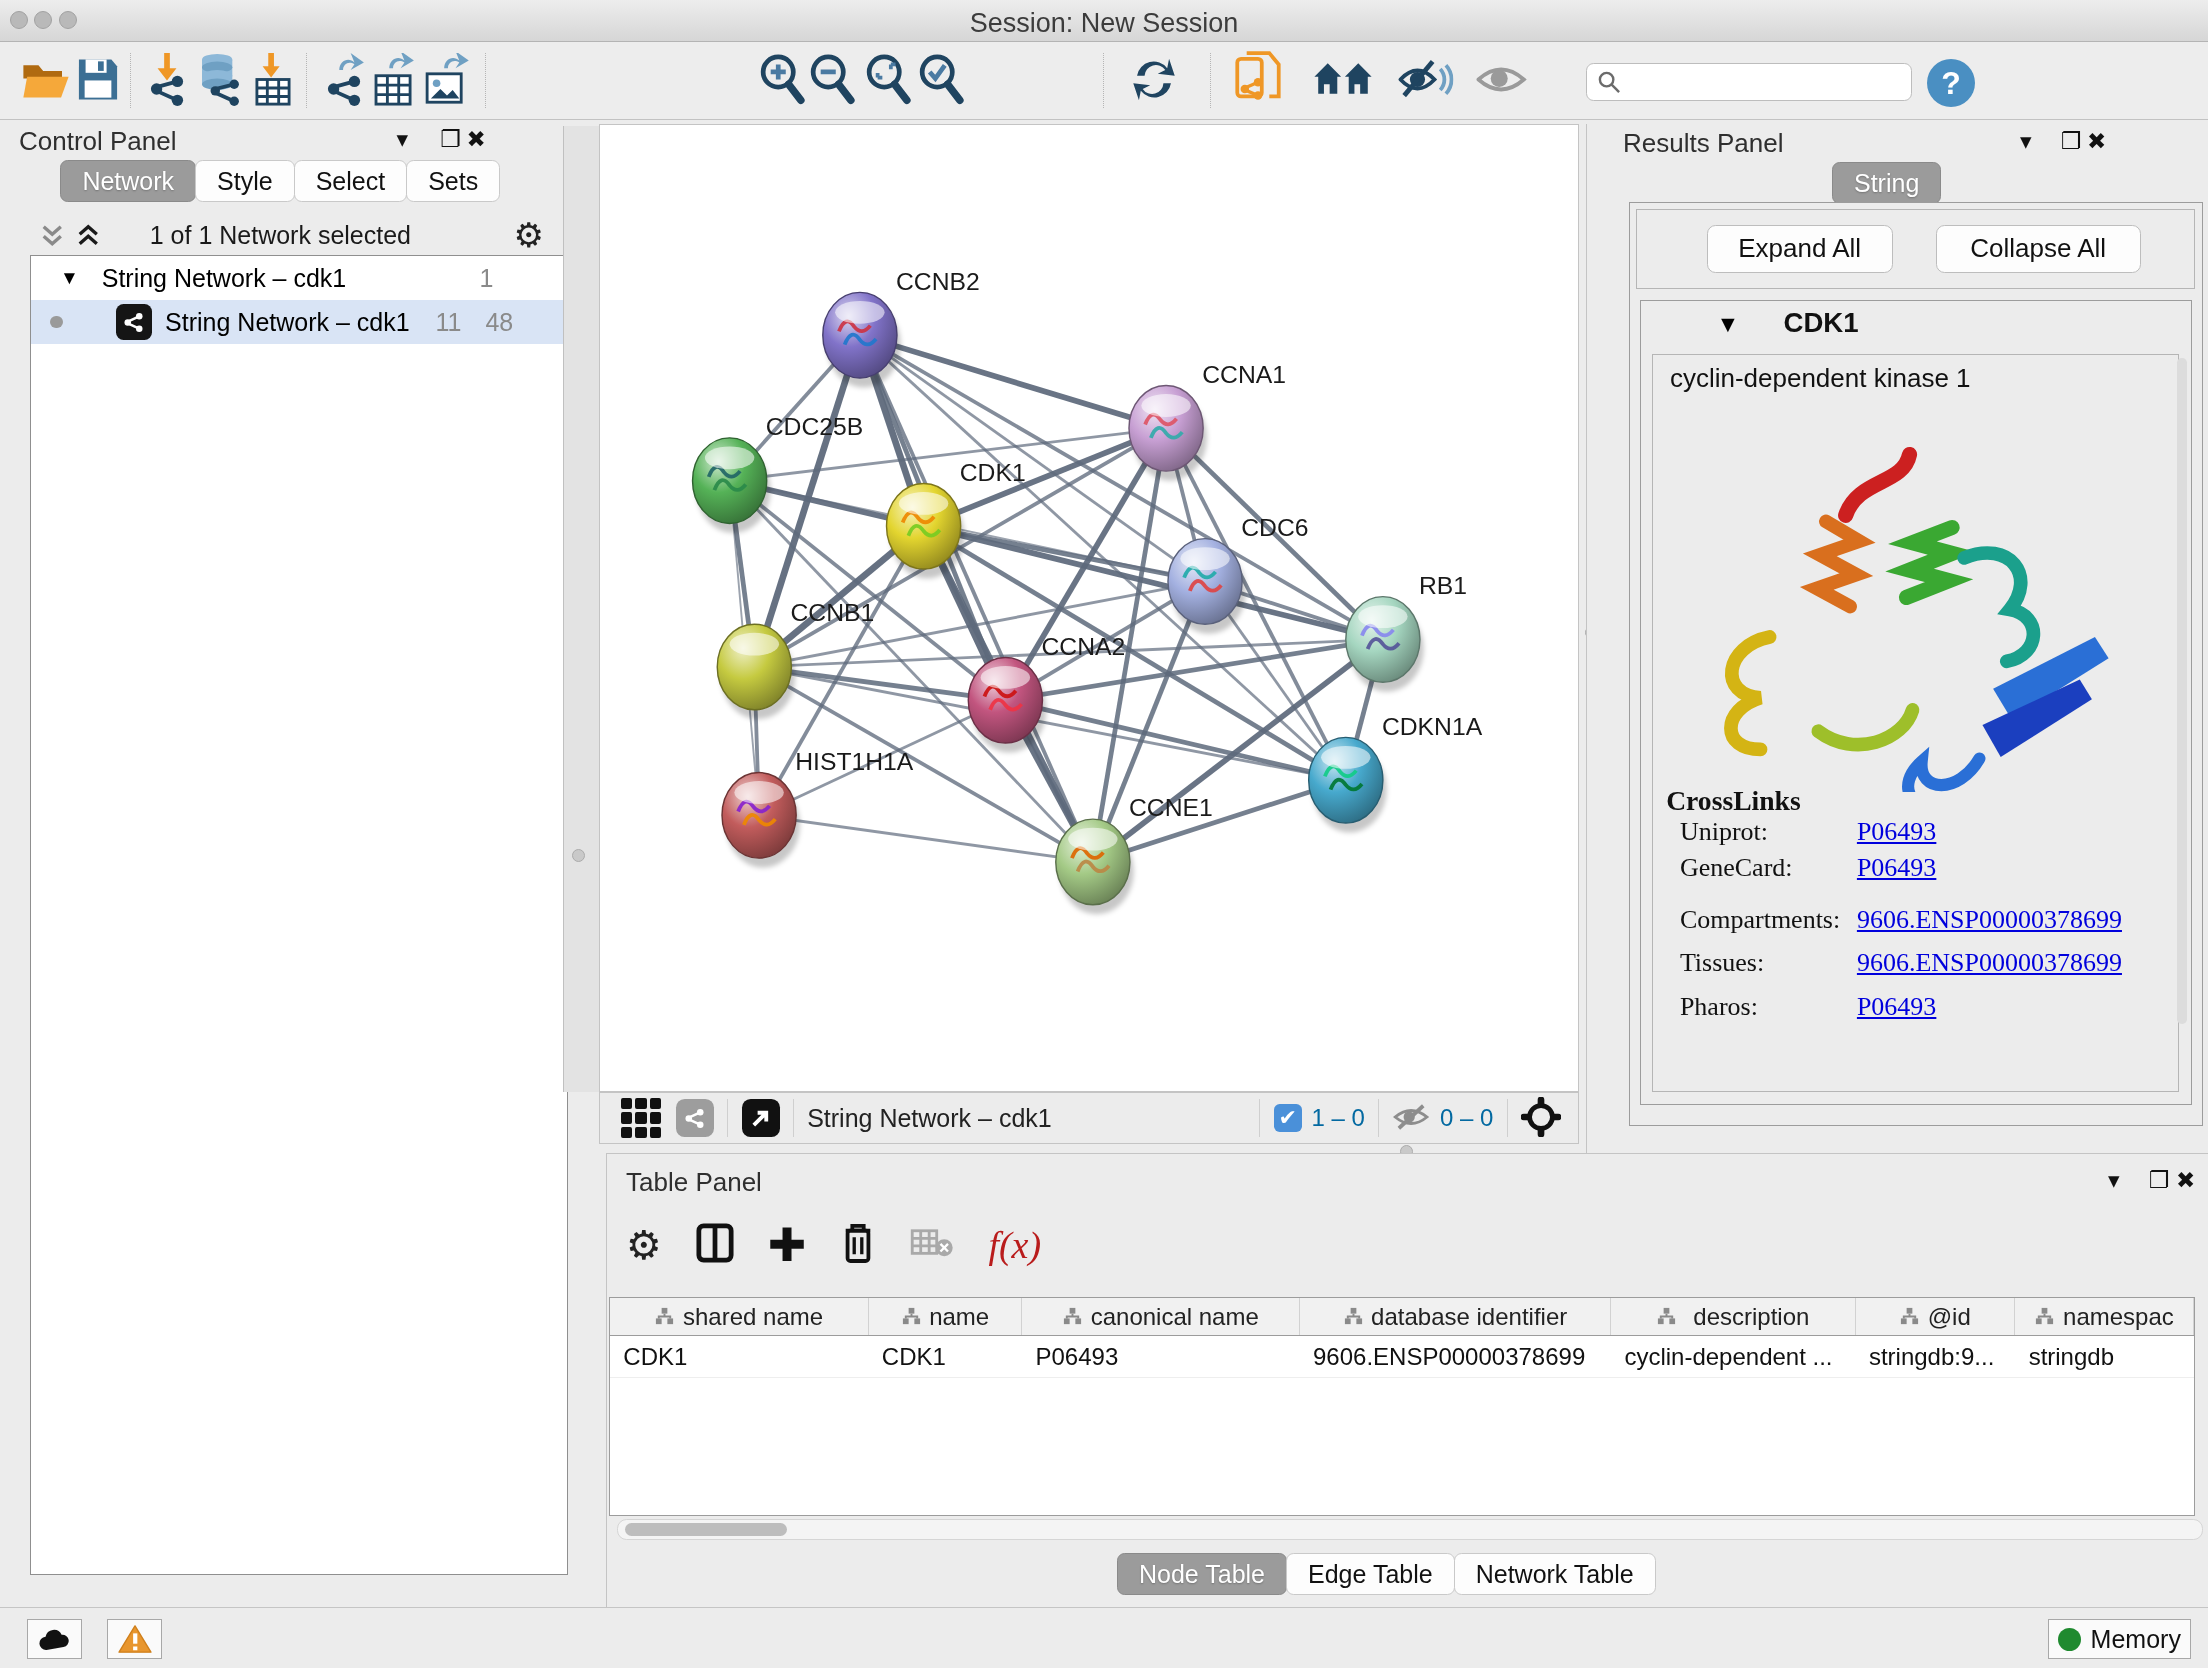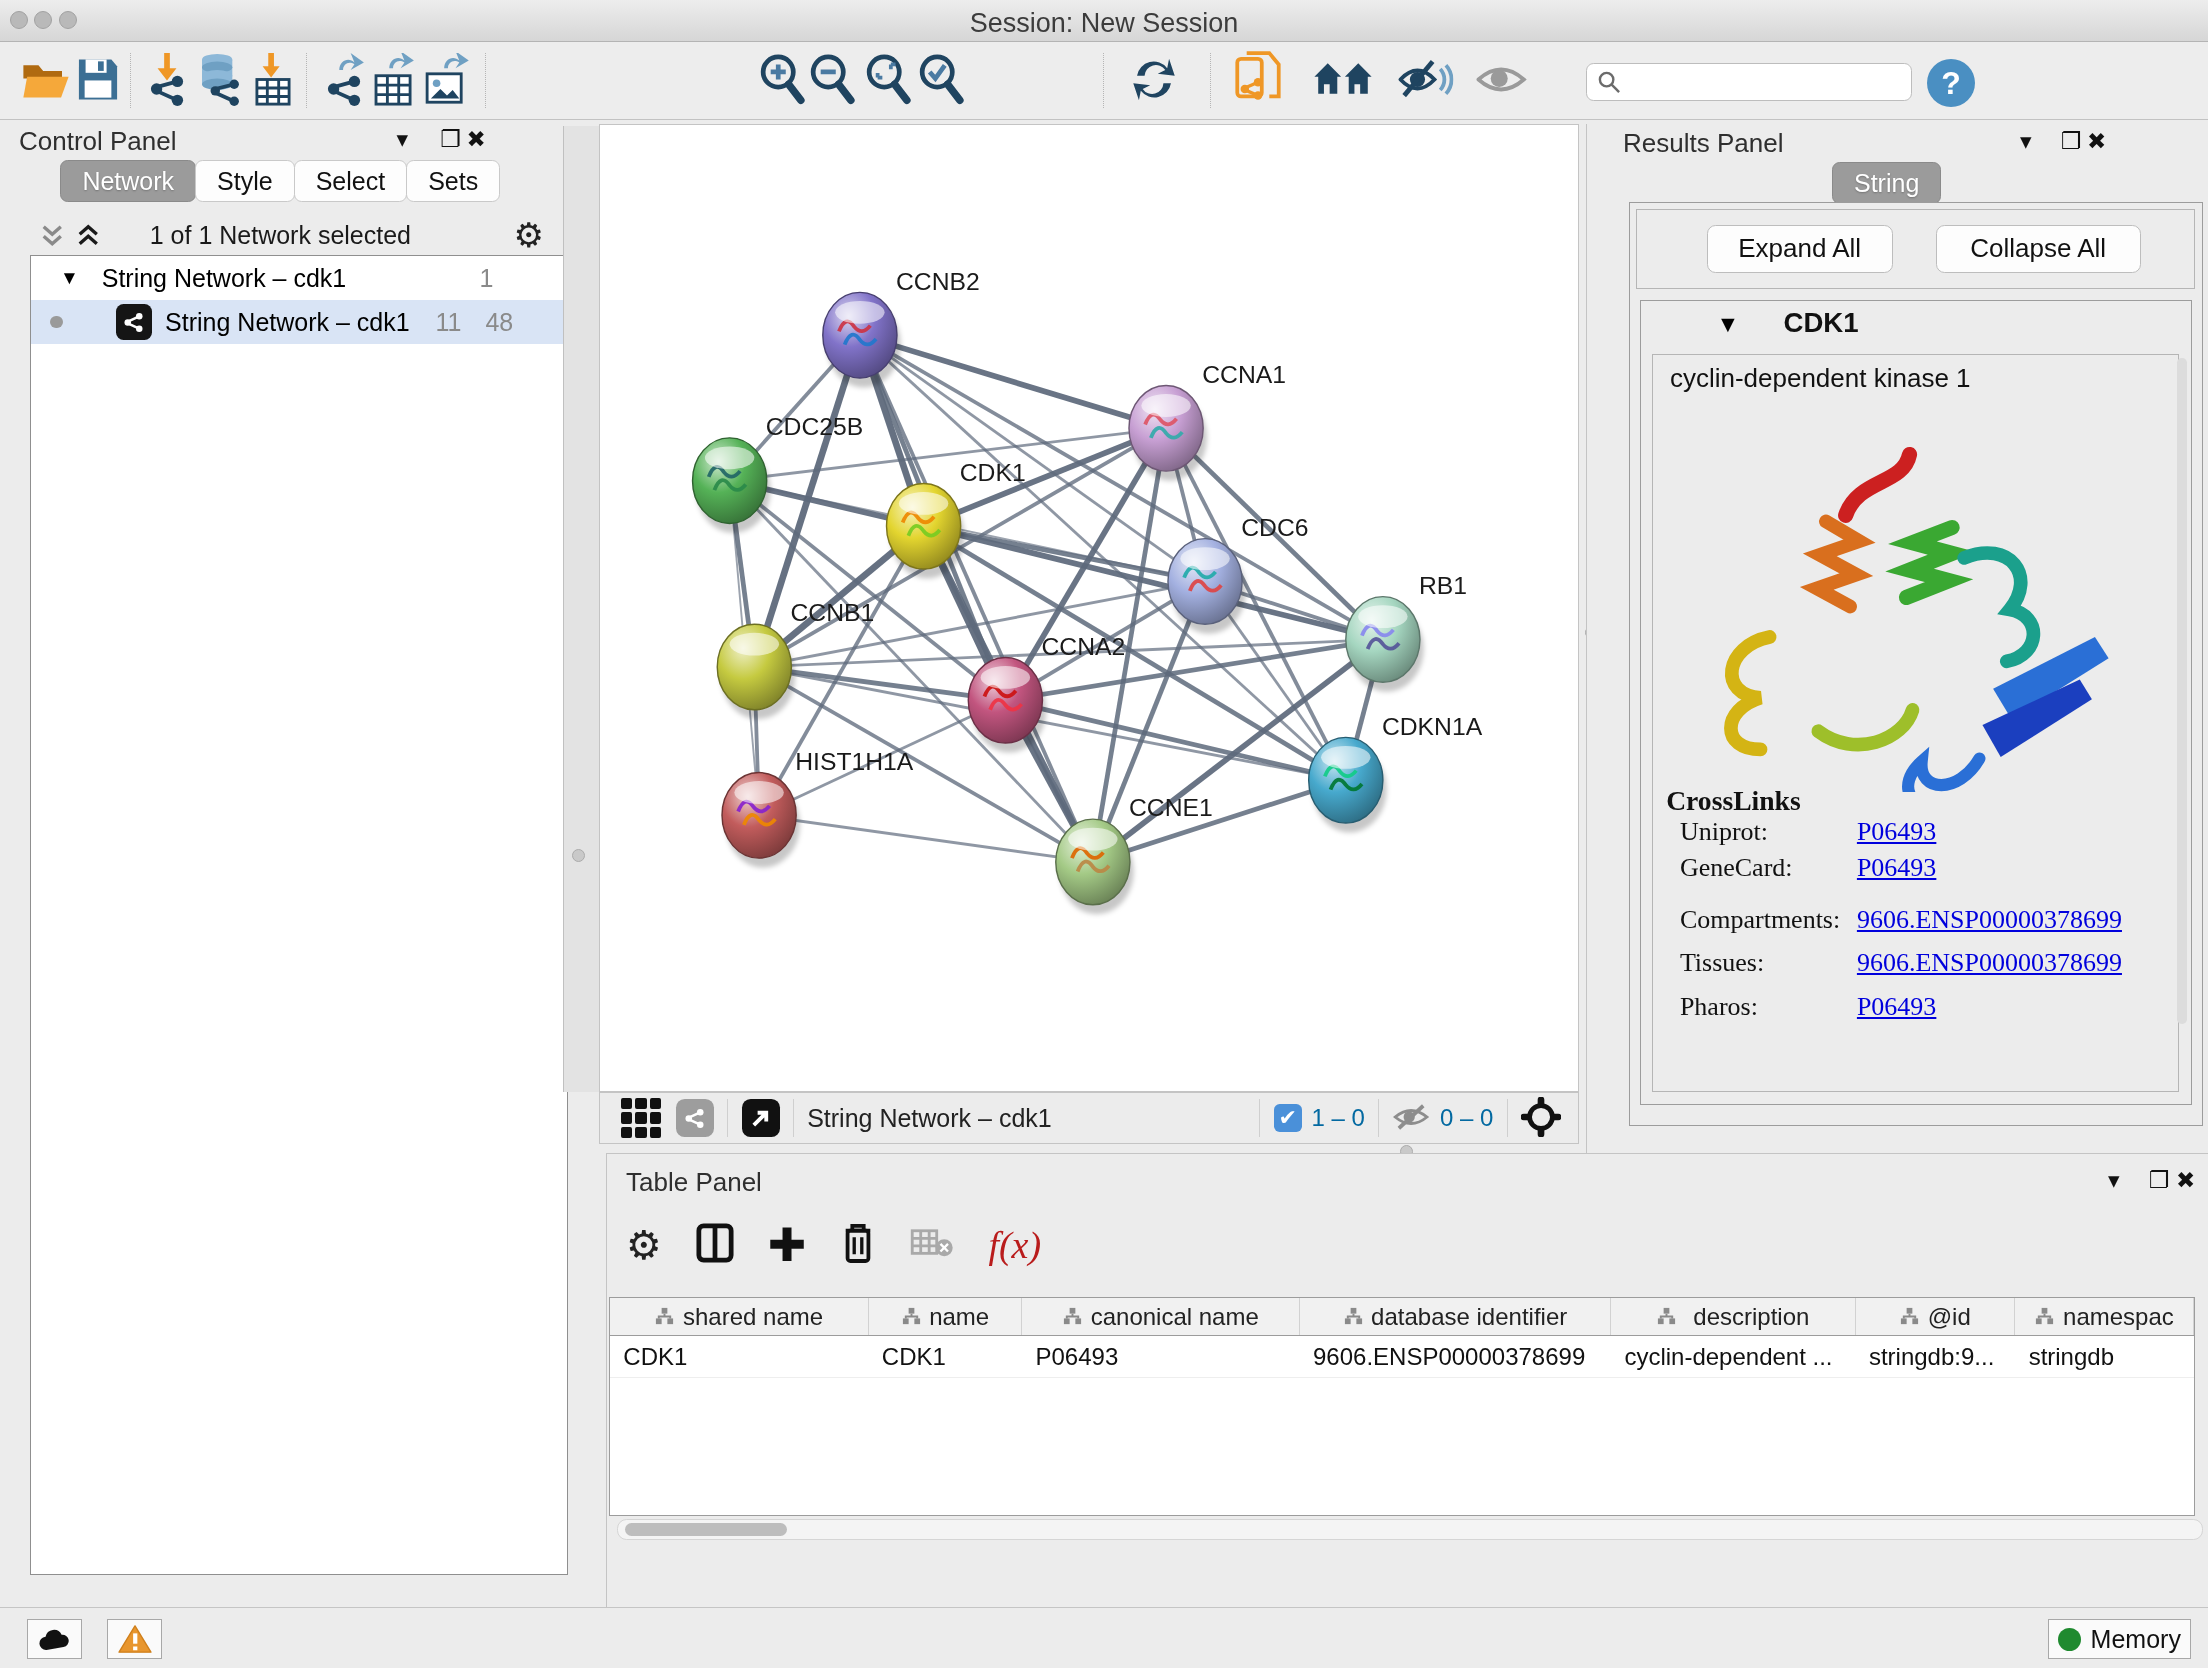--- a/index.html
+++ b/index.html
@@ -711,20 +711,21 @@
         <div class="td" style="width: 278px;">P06493</div>
         <div class="td" style="width: 312px;">9606.ENSP00000378699</div>
         <div class="td" style="width: 245px;">cyclin-dependent ...</div>
         <div class="td" style="width: 160px;">stringdb:9...</div>
         <div class="td" style="width: 179px;">stringdb</div>
       </div>
   </div>
   <div id="tp-hscroll" class="abs">
     <div id="tp-hthumb" class="abs"></div>
   </div>
+  <div id="tp-tabs" class="abs" style="left:510px; top:399px"><span class="tabbtn sel">Node Table</span><span class="tabbtn">Edge Table</span><span class="tabbtn">Network Table</span></div>
 </div>
 
 <div id="status-bar" class="abs">
   <div class="sb-btn abs" style="left:27px; top:11.4px; width:55px; height:40px">
     <svg width="34" height="25" viewBox="0 0 36 26">
         <path d="M9 24 a7 7 0 0 1-1-14 a9 9 0 0 1 17-2 a6.5 6.5 0 0 1 2 13z" fill="#111"></path>
       </svg>
   </div>
   <div class="sb-btn abs" style="left:107px; top:11.4px; width:55px; height:40px">
     <svg width="34" height="30" viewBox="0 0 36 32">

